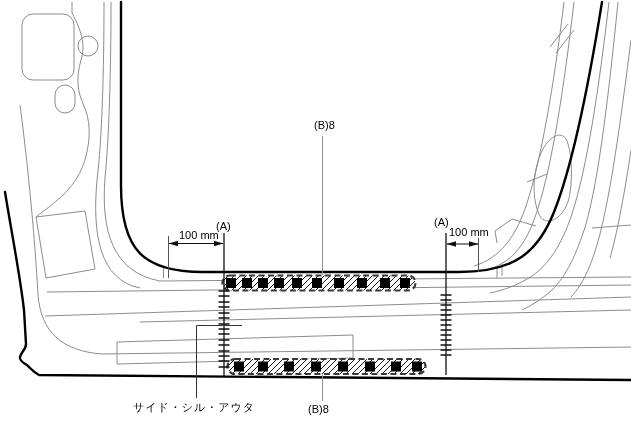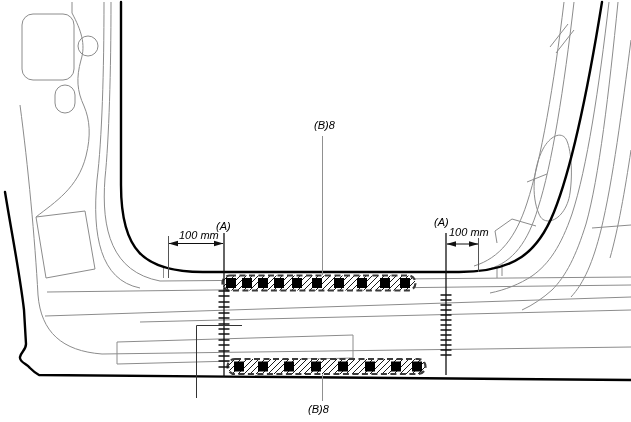--- a/index.html
+++ b/index.html
@@ -1,17 +1,17 @@
 <!DOCTYPE html>
 <html><head>
 <meta charset="utf-8">
 <style>
   html,body{margin:0;padding:0;background:#fff;}
   .canvas{position:relative;width:631px;height:422px;background:#ffffff;overflow:hidden;
-          font-family:"Liberation Sans","DejaVu Sans",sans-serif;font-style:italic;}
+          font-family:"Liberation Sans","DejaVu Sans",sans-serif;}
   .canvas svg{position:absolute;left:0;top:0;}
   .lbl{position:absolute;font-size:11px;line-height:12px;color:#000;white-space:nowrap;}
   .lbl-jp{font-family:"DejaVu Sans","Liberation Sans",sans-serif;letter-spacing:1px;}
 </style>
 </head>
 <body>
 
 <div class="canvas">
 
 <svg width="631" height="422" viewBox="0 0 631 422">
@@ -121,20 +121,21 @@
     <path d="M322.5,136 V275" stroke="#909090" stroke-width="1"></path>
     <path d="M322.5,374.5 V401" stroke="#909090" stroke-width="1"></path>
     <path d="M196.5,398 V325.5 H242" stroke="#333" stroke-width="1"></path>
   </g>
 </svg>
 
 <div class="lbl" style="left:314px;top:119px;">(B)8</div>
 
 <div class="lbl" style="left:308px;top:403px;">(B)8</div>
 
+<div class="lbl lbl-jp" style="left:133px;top:402px;">サイド・シル・アウタ</div>
 
 <div class="lbl" style="left:216px;top:220px;">(A)</div>
 
 <div class="lbl" style="left:179px;top:229px;">100 mm</div>
 
 <div class="lbl" style="left:434px;top:216px;">(A)</div>
 
 <div class="lbl" style="left:449px;top:226px;">100 mm</div>
 
 </div>

